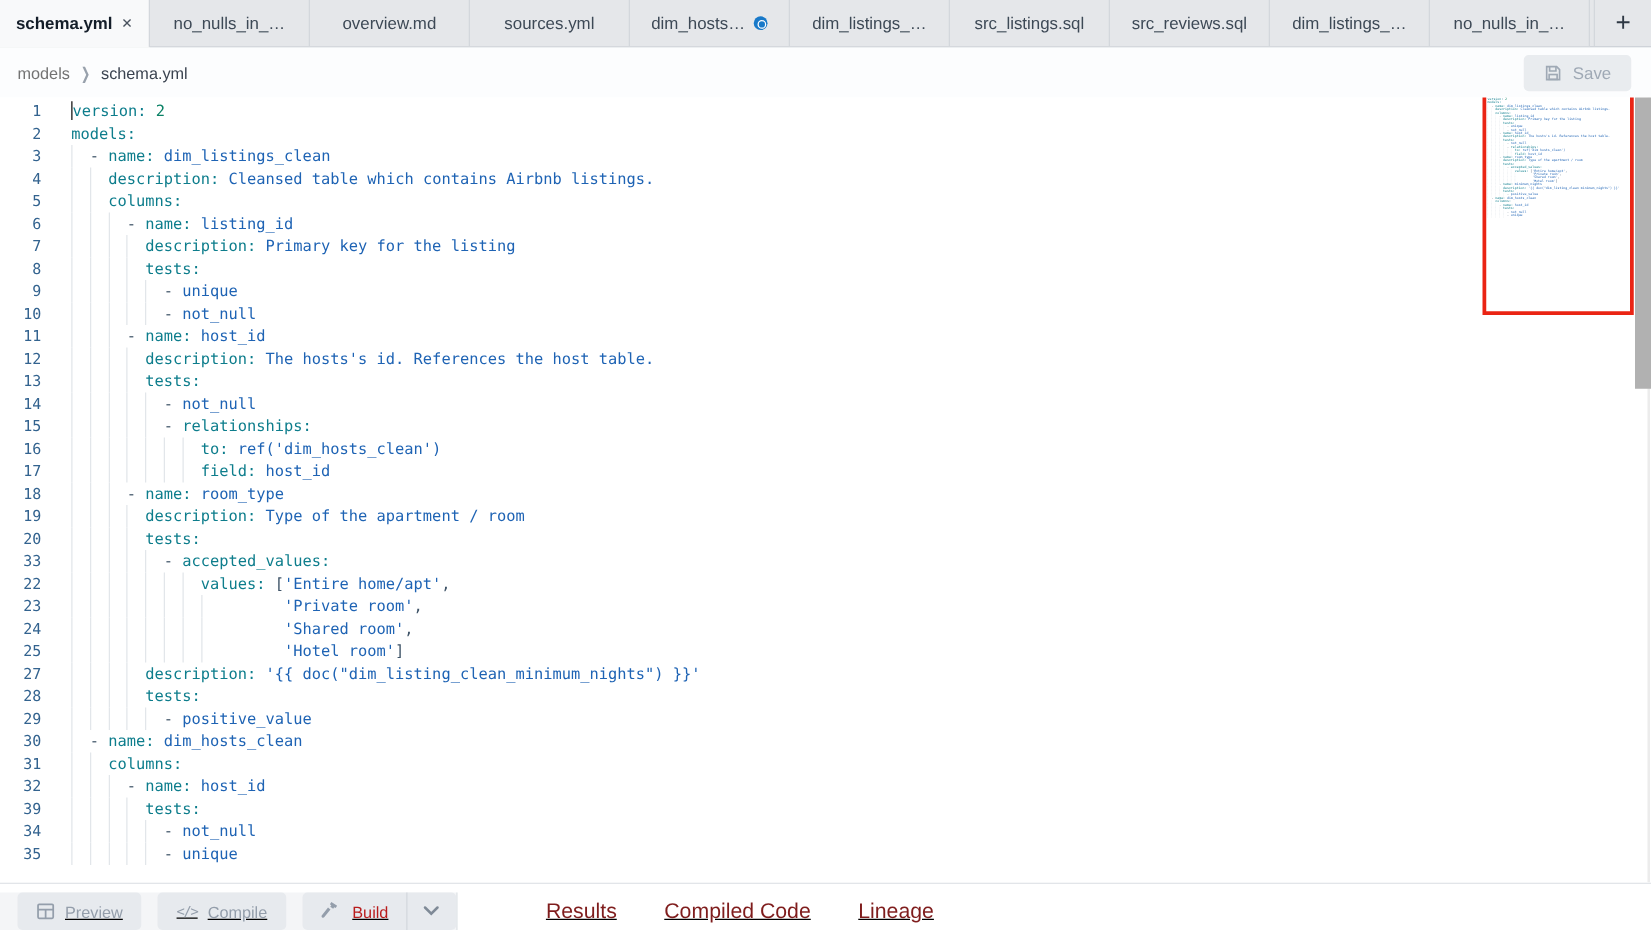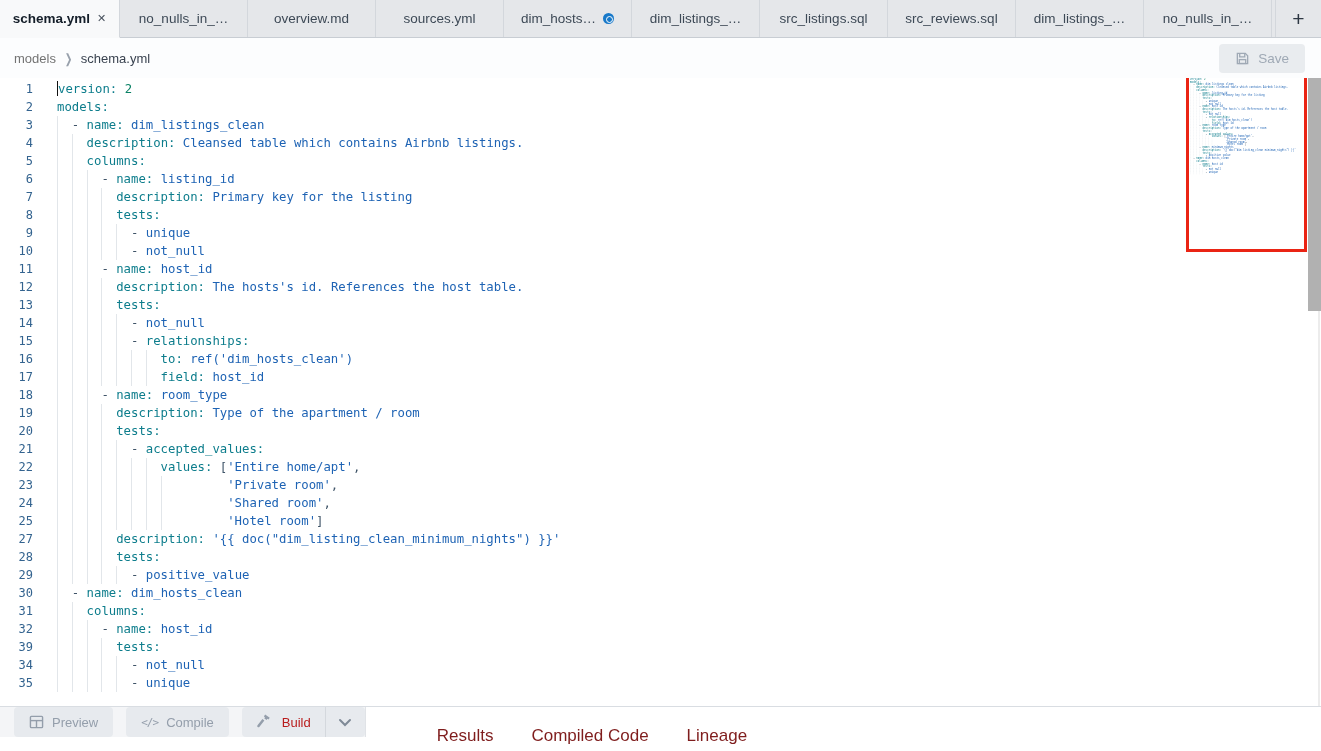--- a/index.html
+++ b/index.html
@@ -55,21 +55,21 @@
   .mini-box { position:absolute; left:1186px; top:-4px; width:121px; height:178px;
               border:3px solid #ea2414; background:#fff; overflow:hidden; z-index:5; }
   .mini-inner { transform:scale(0.21); transform-origin:0 0; padding:4px 0 0 5px; }
   .mini-inner .cline { height:13px; line-height:13px; }
   .mini-inner .ctext { margin-left:0; }
 
   .vscroll-track { position:absolute; right:1px; top:0; width:2px; height:628px; background:#ececec; }
   .vscroll-thumb { position:absolute; left:1308px; top:-3px; width:13px; height:236px; background:#b1b1b1; z-index:6; }
 
   
-  .bottombar { height:45px; border-top:1px solid #d9dde2; display:flex; align-items:flex-start; background:#fff; }
+  .bottombar { height:45px; border-top:1px solid #d9dde2; display:flex; align-items:center; background:#fff;text-decoration:underline; }
   .btn-zone { flex:0 0 345px; background:#f4f5f7; border-right:1px solid #e0e3e7;
               display:flex; align-items:center; gap:13px; padding-left:14px; }
   .ide-btn { display:flex; align-items:center; gap:8px; background:#e7eaee; border:none;
              border-radius:4px; height:30px; padding:0 15px; font-size:13px; color:#949eab;
              font-family:inherit; }
   .ide-btn svg { display:block; }
   .split { display:flex; align-items:stretch; background:#e7eaee; border-radius:4px; height:30px; padding:0; }
   .split .main { display:flex; align-items:center; gap:10px; padding:0 14px; font-size:13px; color:#b91c1c; }
   .split .arrow { display:flex; align-items:center; justify-content:center; width:40px;
                   border-left:1px solid #d4d8dd; }
@@ -216,21 +216,21 @@
         </div>
         <div class="cline">
           <span class="lno">19</span>
           <span class="ctext"><span class="g"></span><span class="g"></span><span class="g"></span><span class="g"></span><span class="tk-k">description:</span><span class="tk-p"> </span><span class="tk-v">Type of the apartment / room</span></span>
         </div>
         <div class="cline">
           <span class="lno">20</span>
           <span class="ctext"><span class="g"></span><span class="g"></span><span class="g"></span><span class="g"></span><span class="tk-k">tests:</span></span>
         </div>
         <div class="cline">
-          <span class="lno">21</span>
+          <span class="lno">33</span>
           <span class="ctext"><span class="g"></span><span class="g"></span><span class="g"></span><span class="g"></span><span class="g"></span><span class="tk-d">- </span><span class="tk-k">accepted_values:</span></span>
         </div>
         <div class="cline">
           <span class="lno">22</span>
           <span class="ctext"><span class="g"></span><span class="g"></span><span class="g"></span><span class="g"></span><span class="g"></span><span class="g"></span><span class="g"></span><span class="tk-k">values:</span><span class="tk-p"> </span><span class="tk-p">[</span><span class="tk-v">'Entire home/apt'</span><span class="tk-p">,</span></span>
         </div>
         <div class="cline">
           <span class="lno">23</span>
           <span class="ctext"><span class="g"></span><span class="g"></span><span class="g"></span><span class="g"></span><span class="g"></span><span class="g"></span><span class="g"></span><span class="g"></span>       <span class="tk-v">'Private room'</span><span class="tk-p">,</span></span>
         </div>

